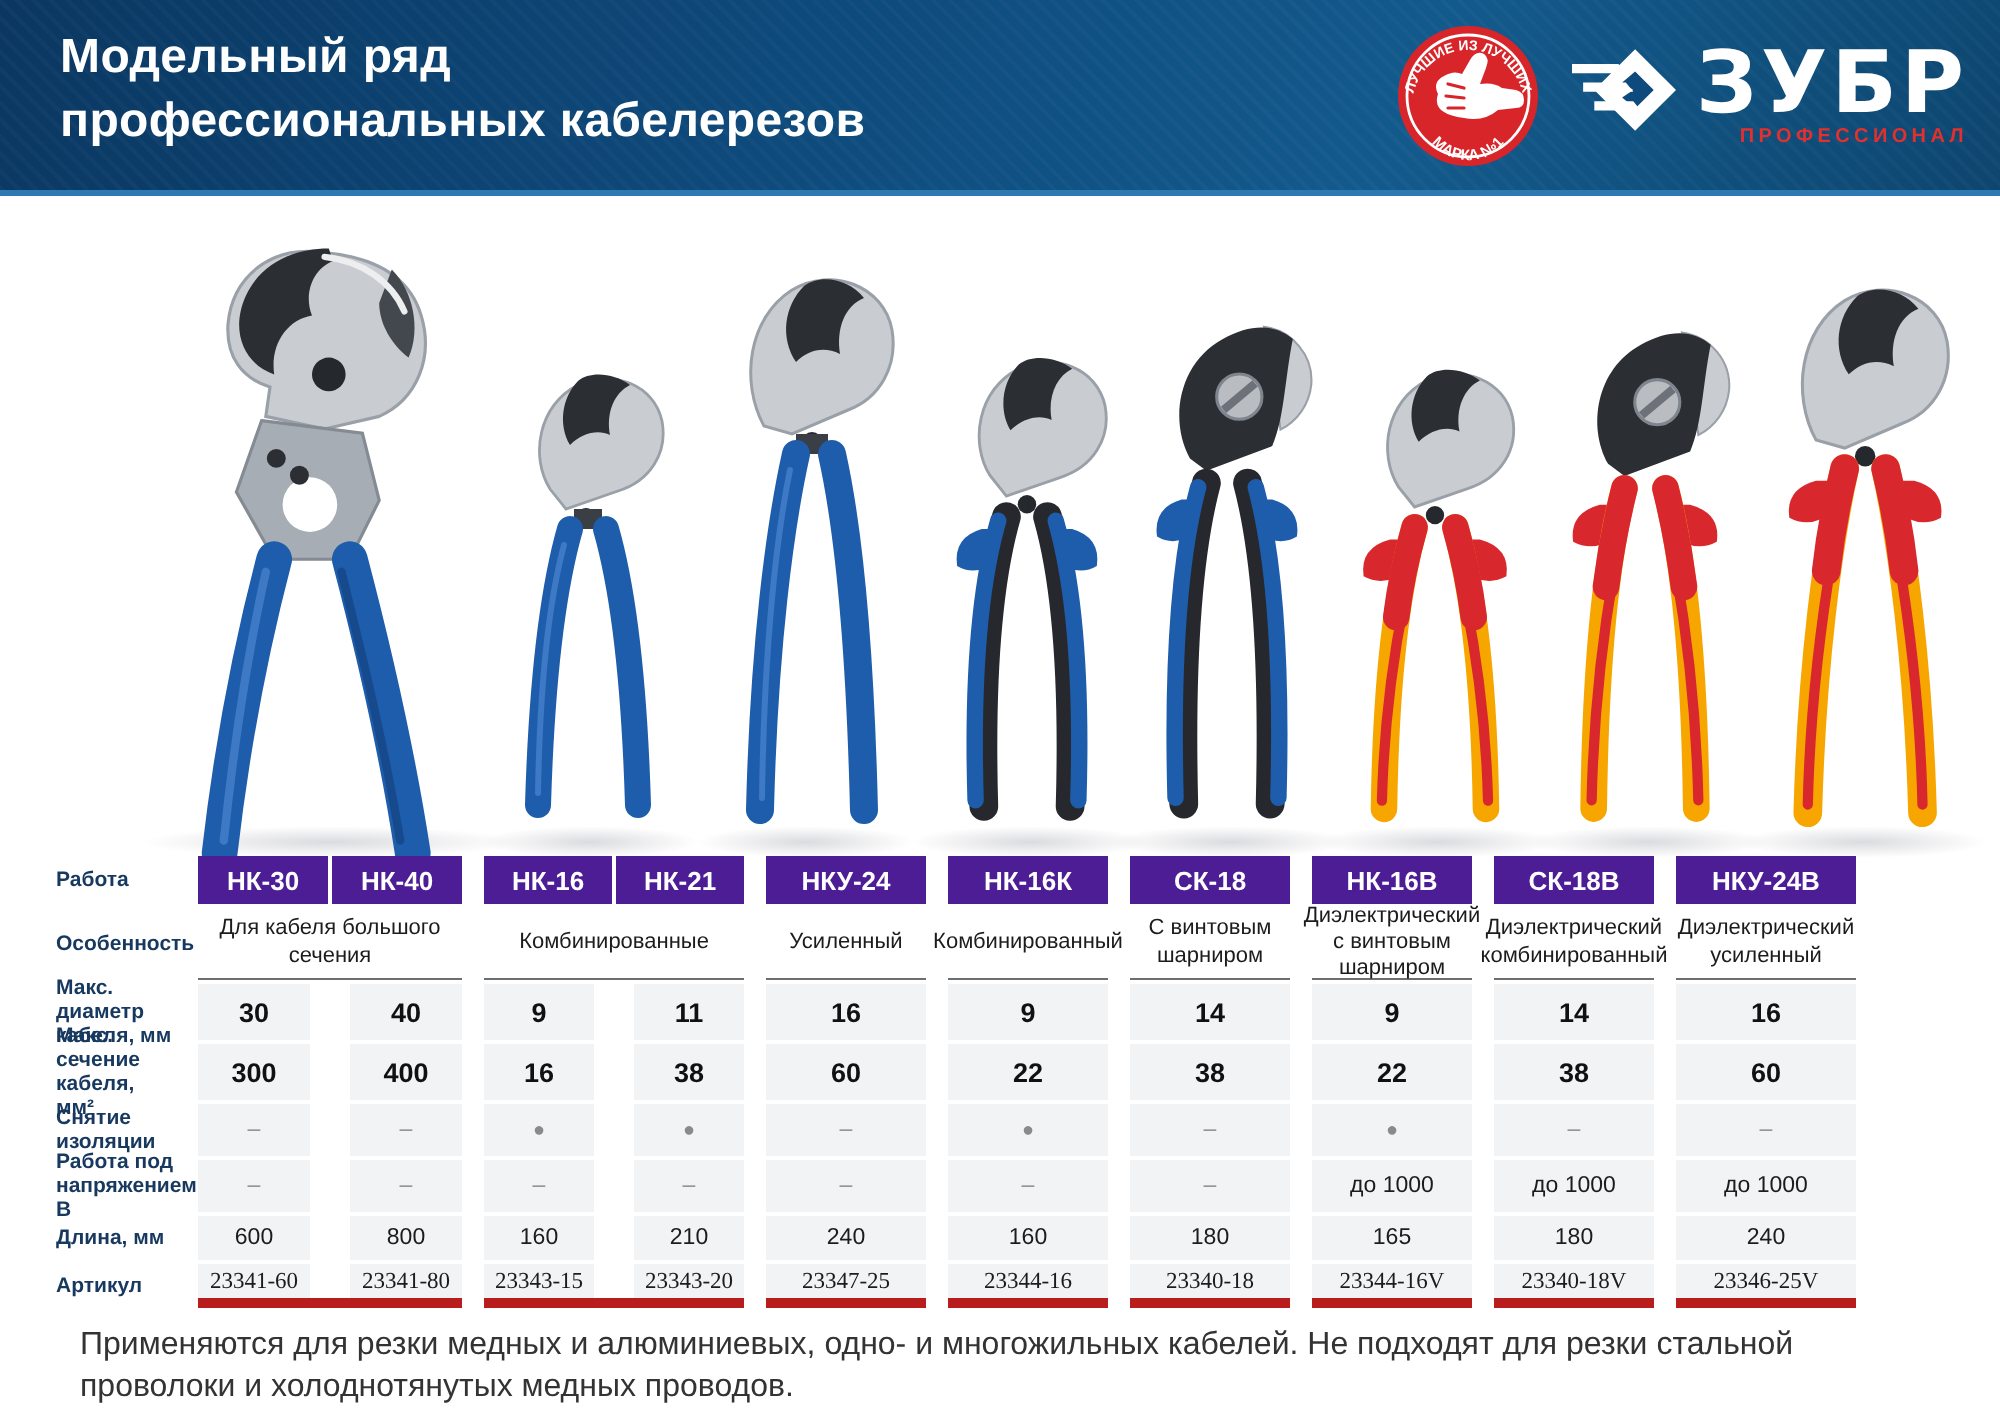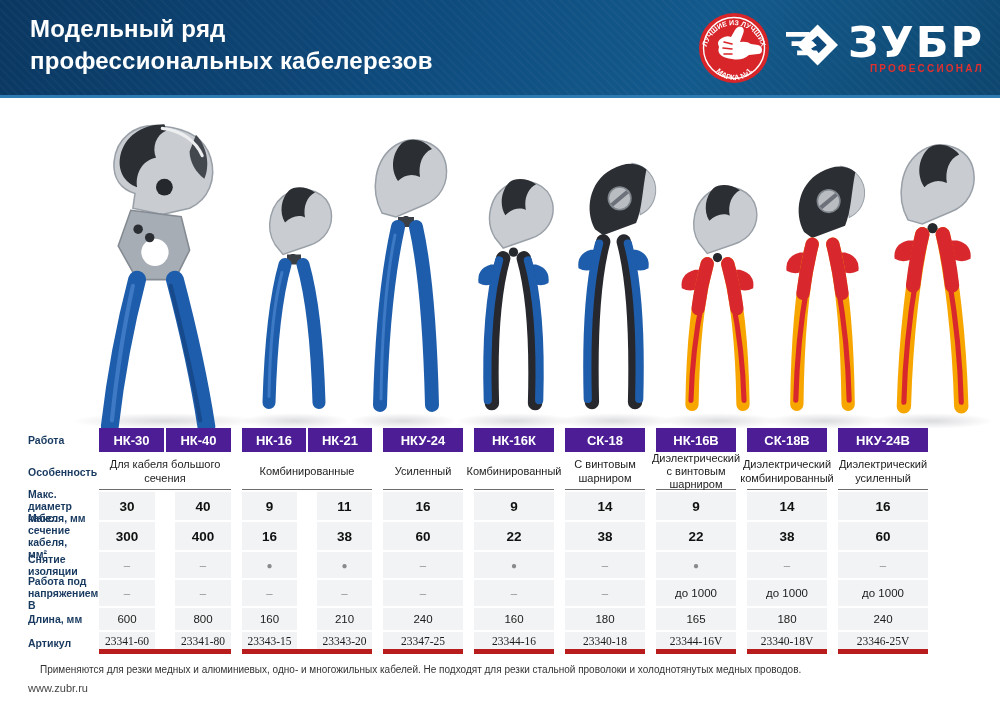--- a/index.html
+++ b/index.html
@@ -47,21 +47,21 @@
   .pairwrap{display:flex;gap:20px;width:100%;height:100%;background:#fff;}
   .half{flex:1;display:flex;align-items:center;justify-content:center;background:#f2f3f4;}
   .row-bold .grp,.row-bold .half{font-weight:bold;font-size:13.5px;color:#111;}
   .row-plain .grp,.row-plain .half{font-size:11.5px;color:#1c1c1c;}
   .row-sku .grp{border-bottom:5px solid #b91c1c;font-family:Liberation Serif, serif;}
   .val.muted{color:#8f8f8f;}
   .val.dotv{color:#8a8a8a;font-size:10px;}
 
   
   .footer{position:absolute;left:28px;top:663px;width:944px;}
-  .footer-note{font-size:10px;color:#333;line-height:1.3;padding-left:12px;}
+  .footer-note{font-size:16px;color:#333;line-height:1.3;padding-left:12px;}
   .footer-url{font-size:11px;color:#444;margin-top:6px;text-decoration:none;display:inline-block;}
 </style>
 </head>
 <body>
 
 <div class="page">
 
   <div class="banner">
     <div class="banner-title">
       <div>Модельный ряд</div>

